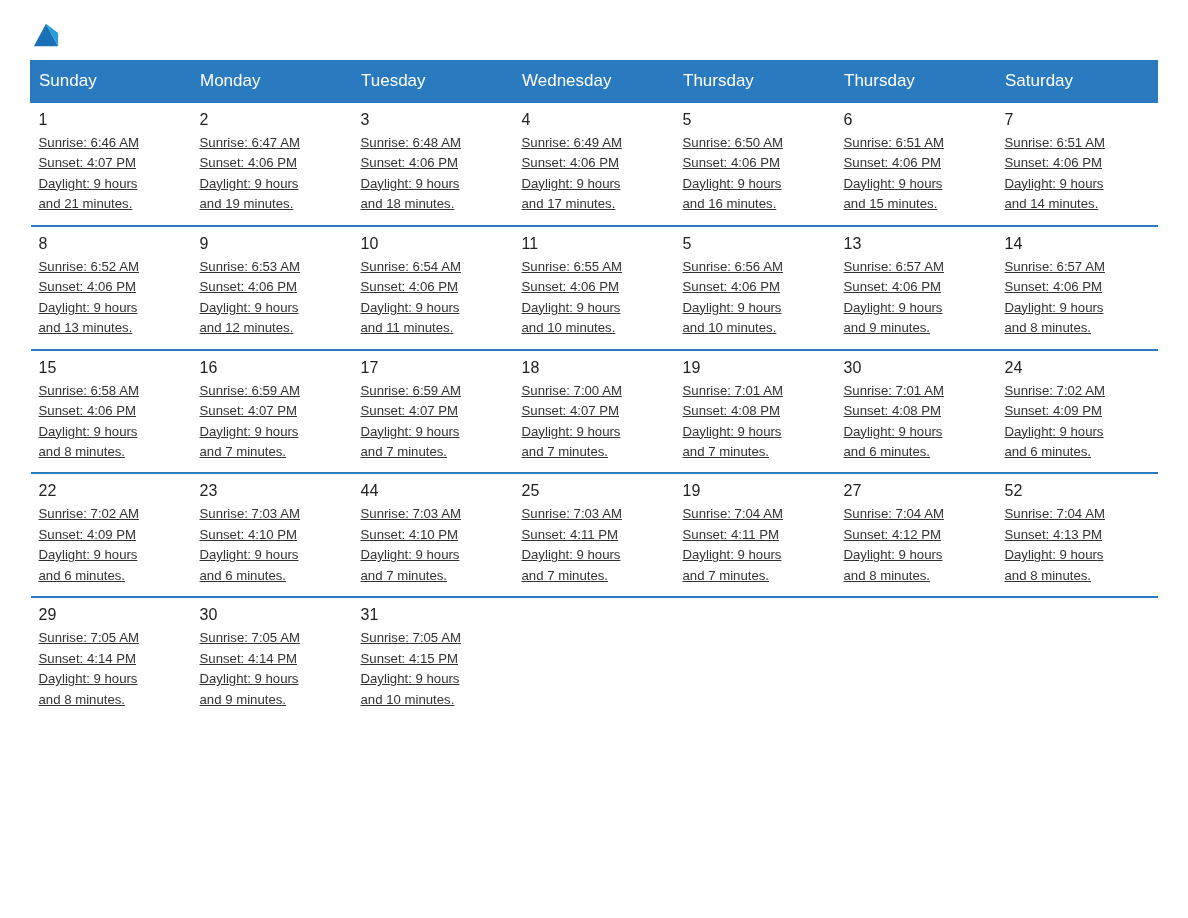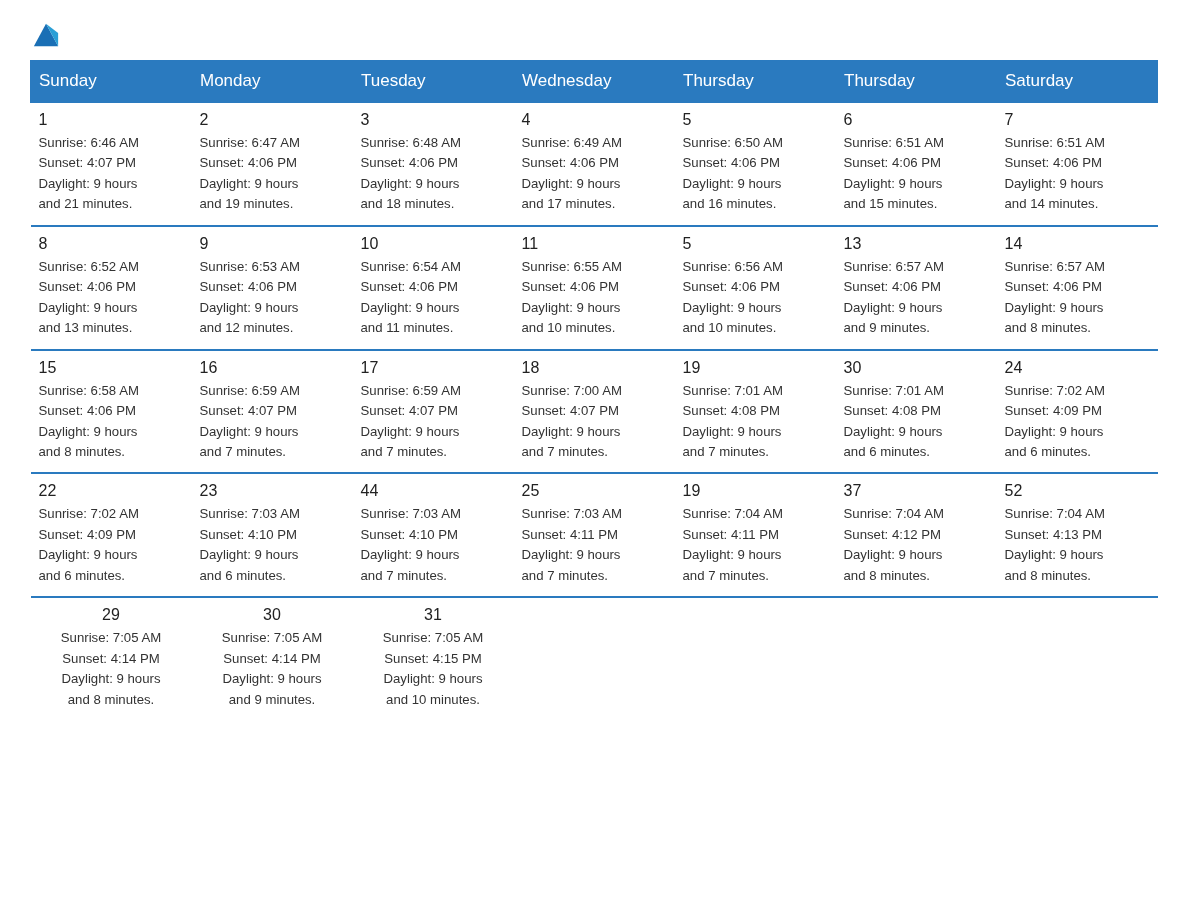--- a/index.html
+++ b/index.html
@@ -85,24 +85,24 @@
     .day-number {
       font-size: 16px;
       font-weight: normal;
       margin-bottom: 4px;
       color: #222;
     }
     .day-info {
       font-size: 13.2px;
       line-height: 1.55;
       color: #333;
+      text-decoration: underline;
     }
     .calendar-table tbody tr:last-child td {
       border-bottom: none;
-      text-align: center;
     }
   </style>
 </head>
 <body>
 
 <div class="header">
   <div class="logo-wrapper">
     <div class="logo-top">
       <span class="logo-text-general"></span>
       <svg class="logo-icon" viewBox="0 0 30 30" xmlns="http://www.w3.org/2000/svg">
@@ -236,21 +236,21 @@
         </td>
         <td>
           <div class="day-number">25</div>
         <div class="day-info">Sunrise: 7:03 AM<br>Sunset: 4:11 PM<br>Daylight: 9 hours<br>and 7 minutes.</div>
         </td>
         <td>
           <div class="day-number">19</div>
         <div class="day-info">Sunrise: 7:04 AM<br>Sunset: 4:11 PM<br>Daylight: 9 hours<br>and 7 minutes.</div>
         </td>
         <td>
-          <div class="day-number">37</div>
+          <div class="day-number">27</div>
         <div class="day-info">Sunrise: 7:04 AM<br>Sunset: 4:12 PM<br>Daylight: 9 hours<br>and 8 minutes.</div>
         </td>
         <td>
           <div class="day-number">52</div>
         <div class="day-info">Sunrise: 7:04 AM<br>Sunset: 4:13 PM<br>Daylight: 9 hours<br>and 8 minutes.</div>
         </td>
       </tr>
       <tr>
         <td>
           <div class="day-number">29</div>

